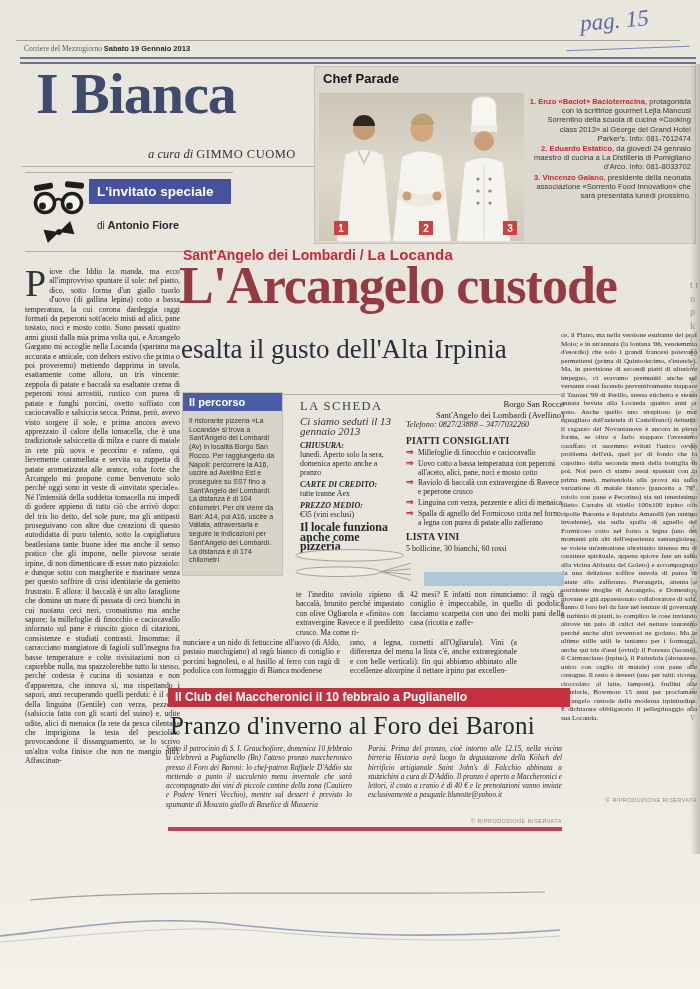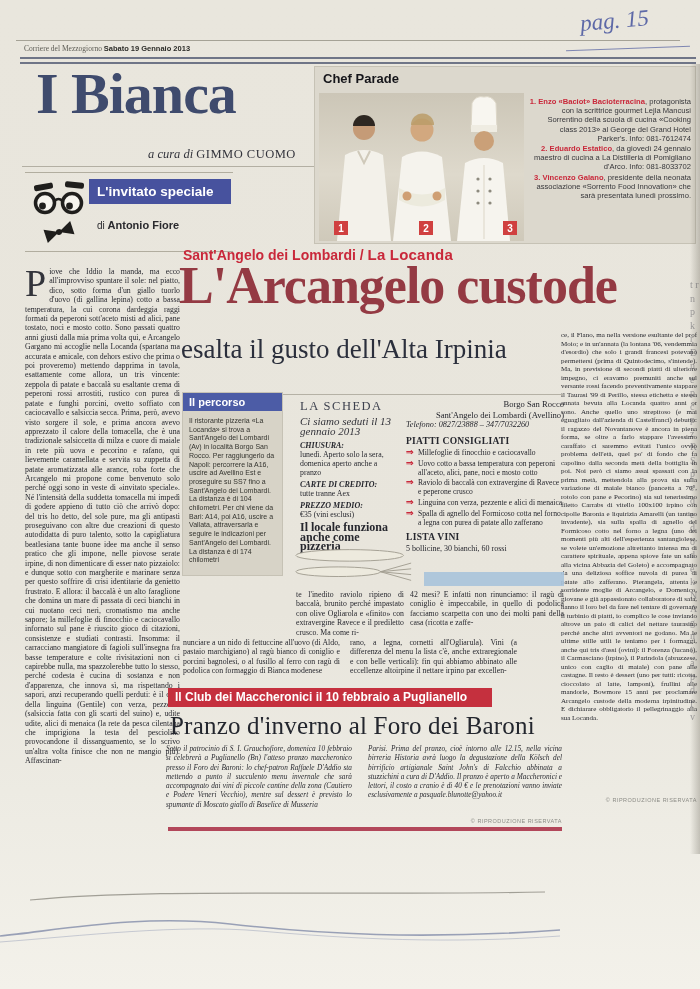--- a/index.html
+++ b/index.html
@@ -68,21 +68,21 @@
   .piatto .arrow{position:absolute;left:0;top:-1px;color:#c9283a;font-weight:bold;font-size:9px;}
   .vini-title{font-weight:bold;font-size:9.5px;margin:5px 0 2px 0;letter-spacing:.3px;}
   .vini-text{font-size:8px;}
   .fork-wrap{top:546px;left:294px;}
   .blue-bar{top:572px;left:424px;width:140px;height:14px;background:#a9c3da;opacity:.9;}
   .mid-a1{top:590px;left:296px;width:108px;height:46px;}
   .mid-b1{top:590px;left:410px;width:154px;height:46px;}
   .mid-a2{top:638px;left:183px;width:157px;height:48px;}
   .mid-b2{top:638px;left:350px;width:167px;height:48px;}
   
-  .club-banner{top:688px;left:168px;width:324px;height:19px;background:#c5303e;color:#fff;
+  .club-banner{top:688px;left:168px;width:402px;height:19px;background:#c5303e;color:#fff;
     font-family:"Liberation Sans",sans-serif;font-weight:bold;font-size:12px;line-height:19px;padding-left:7px;box-sizing:border-box;}
   .club-headline{top:712px;left:170px;font-size:25px;color:#23262e;letter-spacing:.2px;}
   .club-col{font-style:italic;font-size:7.3px;line-height:9.3px;text-align:justify;overflow:hidden;color:#2b2c32;}
   .club-col1{top:744px;left:166px;width:186px;height:72px;}
   .club-col2{top:744px;left:368px;width:194px;height:72px;}
   .club-copy{top:818px;left:368px;width:194px;}
   .club-redline{top:827px;left:168px;width:394px;height:4px;background:#b2475a;}
   
   .edge-shadow{right:0;top:64px;width:10px;height:790px;background:linear-gradient(to right,rgba(0,0,0,0),rgba(80,75,62,.28));}
   .edge-text{right:1px;top:258px;width:9px;height:520px;overflow:hidden;font-size:10px;line-height:13.5px;

